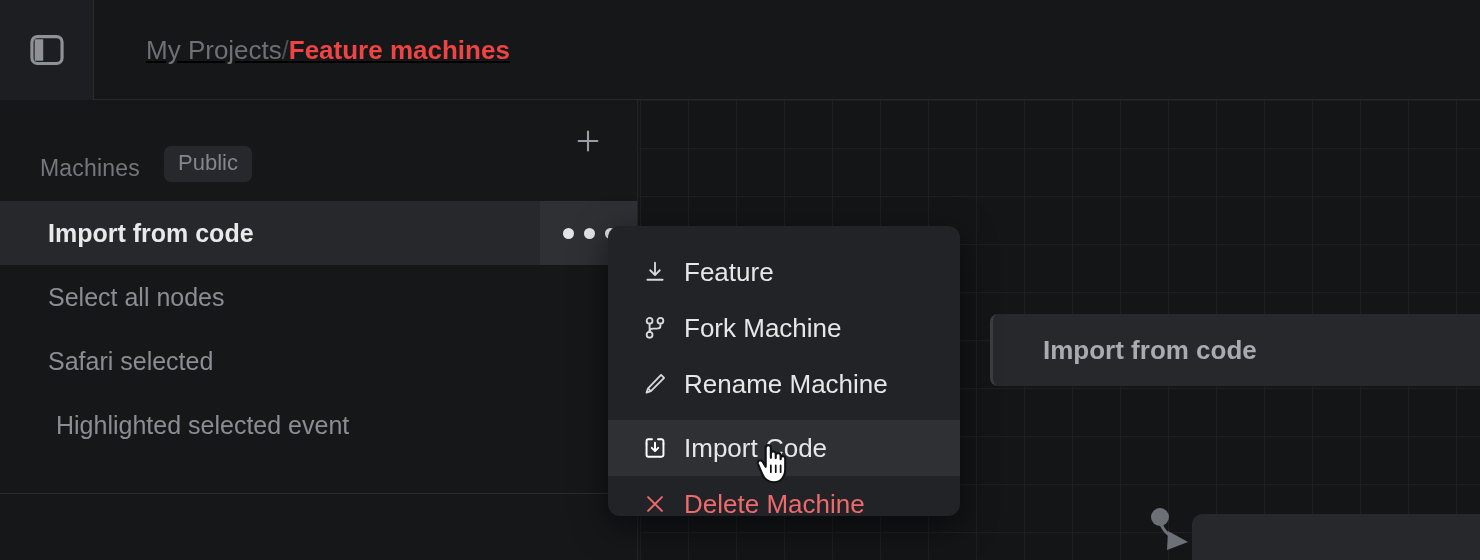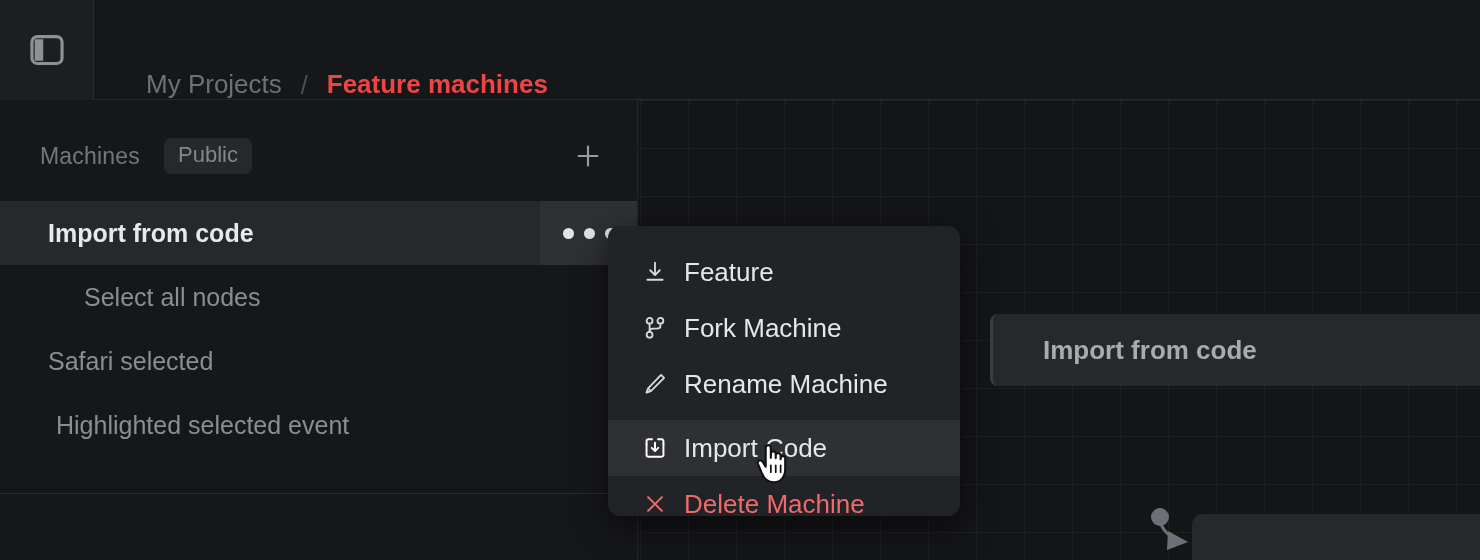--- a/index.html
+++ b/index.html
@@ -19,37 +19,38 @@
   }
   .toggle-cell {
     position:absolute; left:0; top:0; width:94px; height:100px;
     background:#1d1e21;
     border-right:1px solid #2a2b2d;
     display:flex; align-items:center; justify-content:center;
   }
   .toggle-icon { width:38px; height:38px; }
   .breadcrumb {
     position:absolute; left:146px; top:0; height:100px;
-    display:flex; align-items:flex-end; gap:19px;
+    display:flex; align-items:center; 
     font-size:26px;
+    text-decoration:underline;
   }
   .bc-projects { color:#6e7075; }
   .bc-sep { color:#4e5055; font-size:25px; }
   .bc-current { color:#ef4444; font-weight:bold; }
 
   
   .sidebar {
     position:absolute; left:0; top:100px; width:638px; height:460px;
     background:#161719;
     border-right:1px solid #242527;
     overflow:hidden;
   }
   .side-head {
-    position:absolute; left:0; top:15px; width:638px; height:82px;
-    display:flex; align-items:center;
+    position:absolute; left:0; top:0; width:638px; height:82px;
+    display:flex; align-items:flex-end;
   }
   .side-title {
     margin-left:40px; font-size:23px; color:#75777c; letter-spacing:.2px;
   }
   .badge {
     margin-left:24px; padding:6px 14px 8px; border-radius:7px;
     background:#26282c; color:#83868c; font-size:22px; line-height:1;
   }
   .plus-btn {
     position:absolute; right:32px; top:50%; transform:translateY(-50%);
@@ -61,21 +62,21 @@
     display:flex; align-items:center;
     font-size:25px; color:#8a8d92;
   }
   .m-item .lbl { margin-left:48px; }
   .m-item.active {
     background:#26282b;
     color:#e8e9ea; font-weight:bold;
   }
   .m-item.active .lbl { margin-left:48px; }
   .i0 { top:101px; }
-  .i1 { top:165px;padding-left:36px; }
+  .i1 { top:165px; }
   .i2 { top:229px; }
   .i3 { top:293px;margin-left:8px; }
 
   .dots-btn {
     position:absolute; left:540px; top:101px; width:98px; height:64px;
     background:#2e3034;
     display:flex; align-items:center; justify-content:center; gap:10px;
   }
   .dot { width:11px; height:11px; border-radius:50%; background:#e3e4e6; }
 

